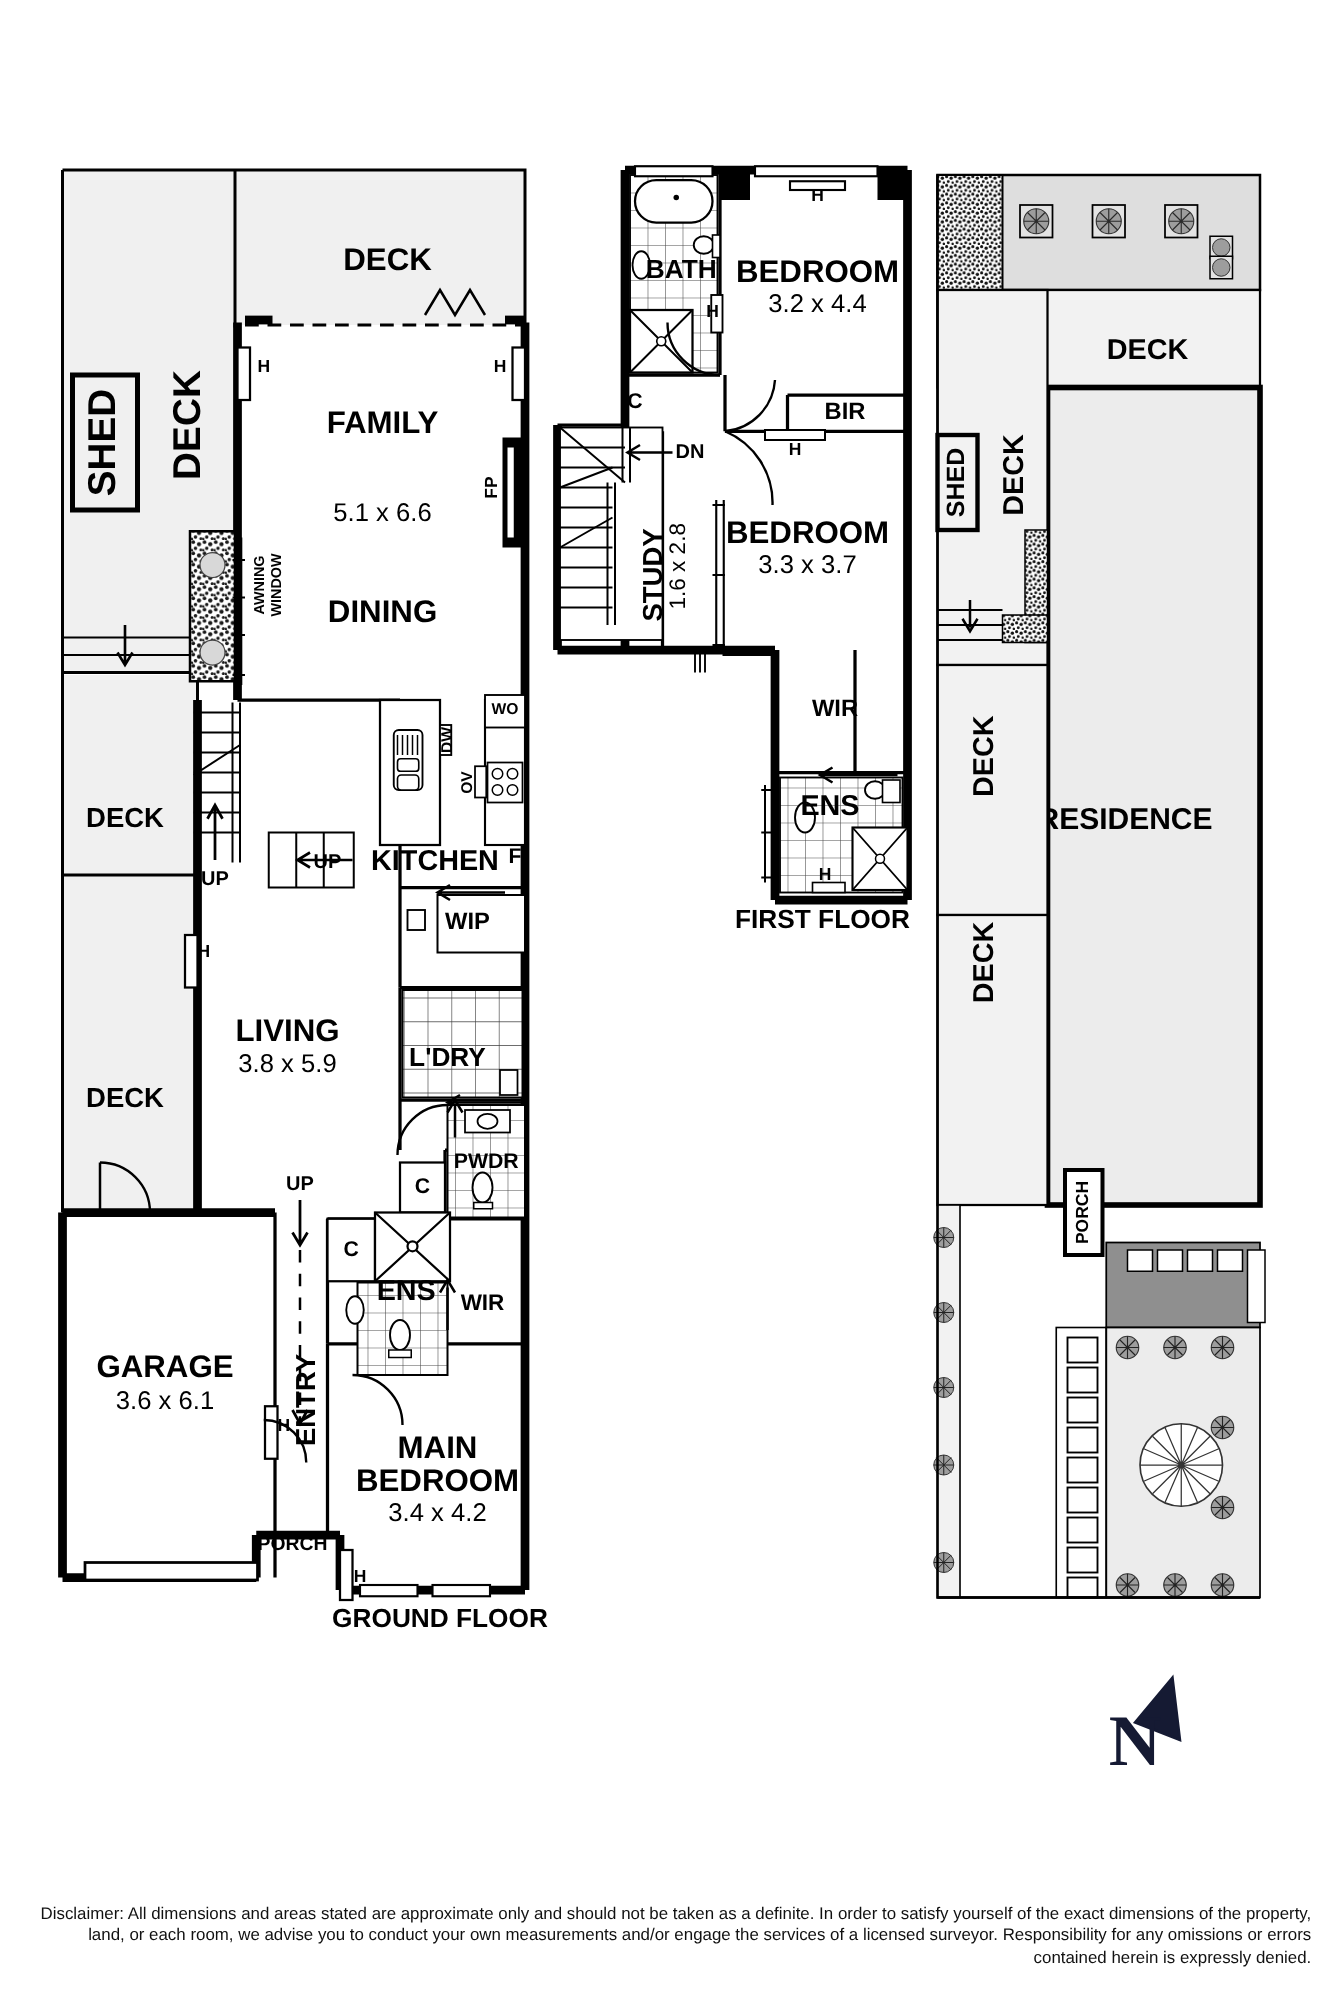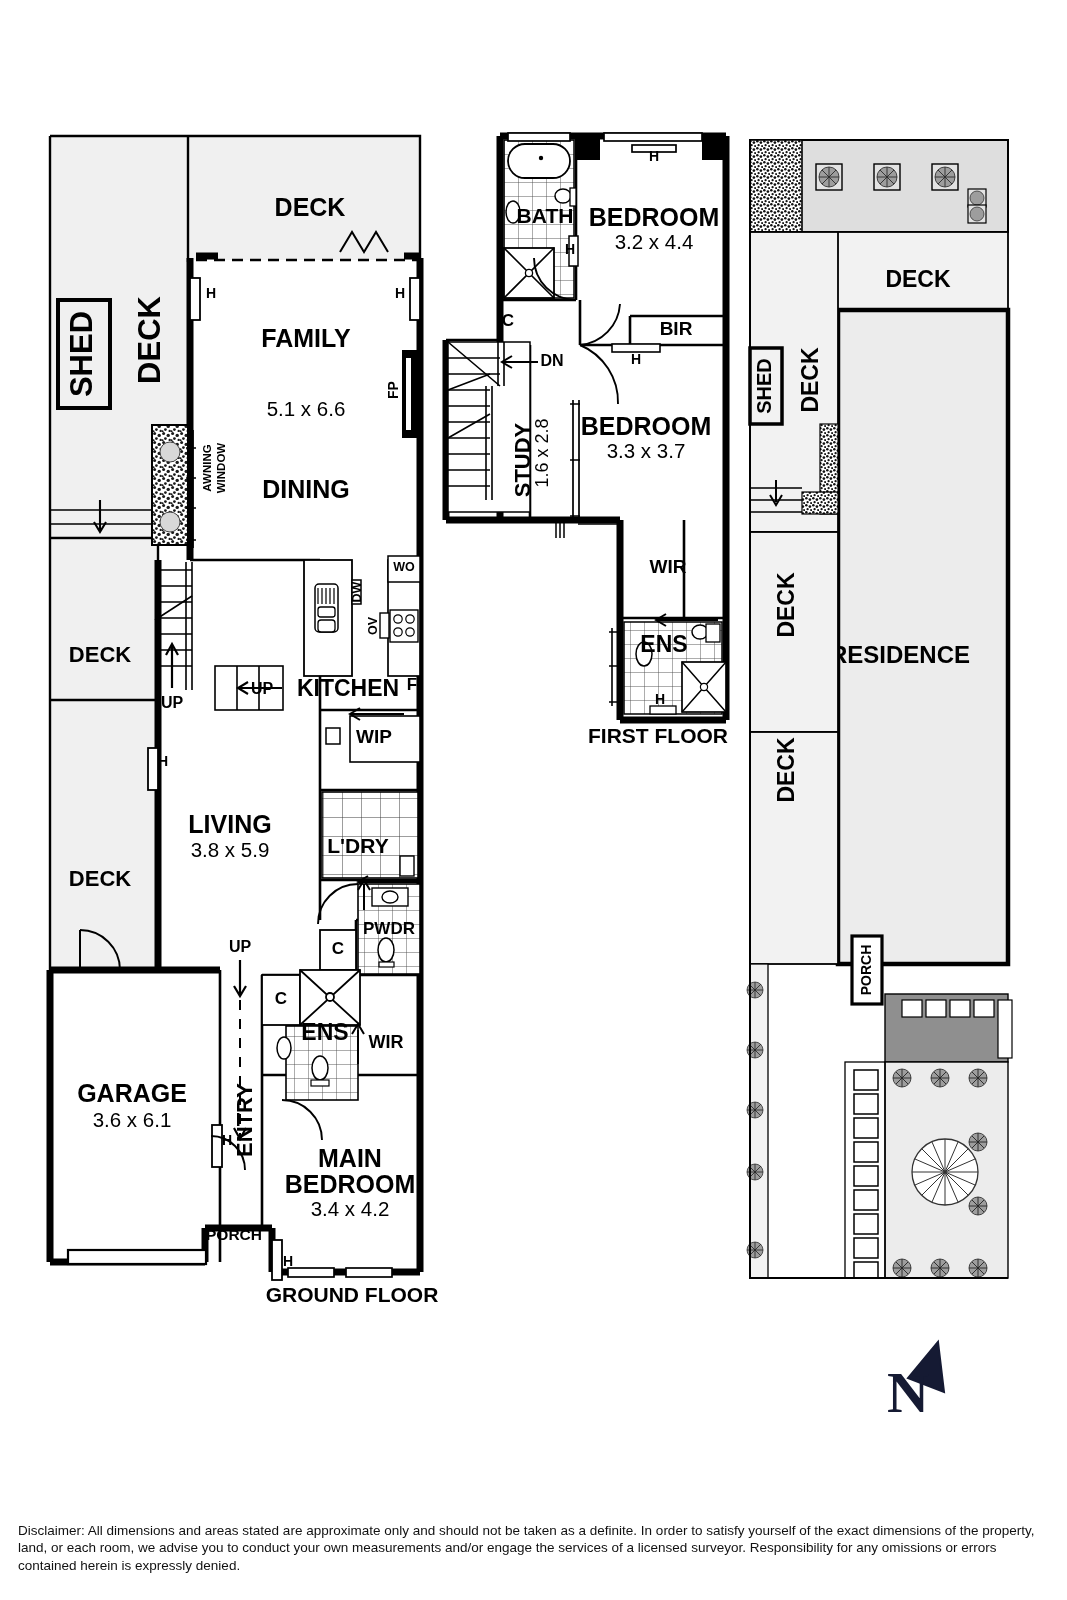--- a/index.html
+++ b/index.html
@@ -19,21 +19,21 @@
   .lbl {
     font-family: "Liberation Sans", sans-serif;
     fill: #000;
     text-anchor: middle;
     dominant-baseline: middle;
   }
   .disclaimer {
     position: absolute;
     left: 0; right: 0;
     bottom: 26px;
-    text-align: left;
+    text-align: right;
     font-family: "Liberation Sans", sans-serif;
     font-size: 13.5px;
     line-height: 1.28;
     color: #111;
     padding: 0 18px;
   }
 </style>
 </head>
 <body>
 

